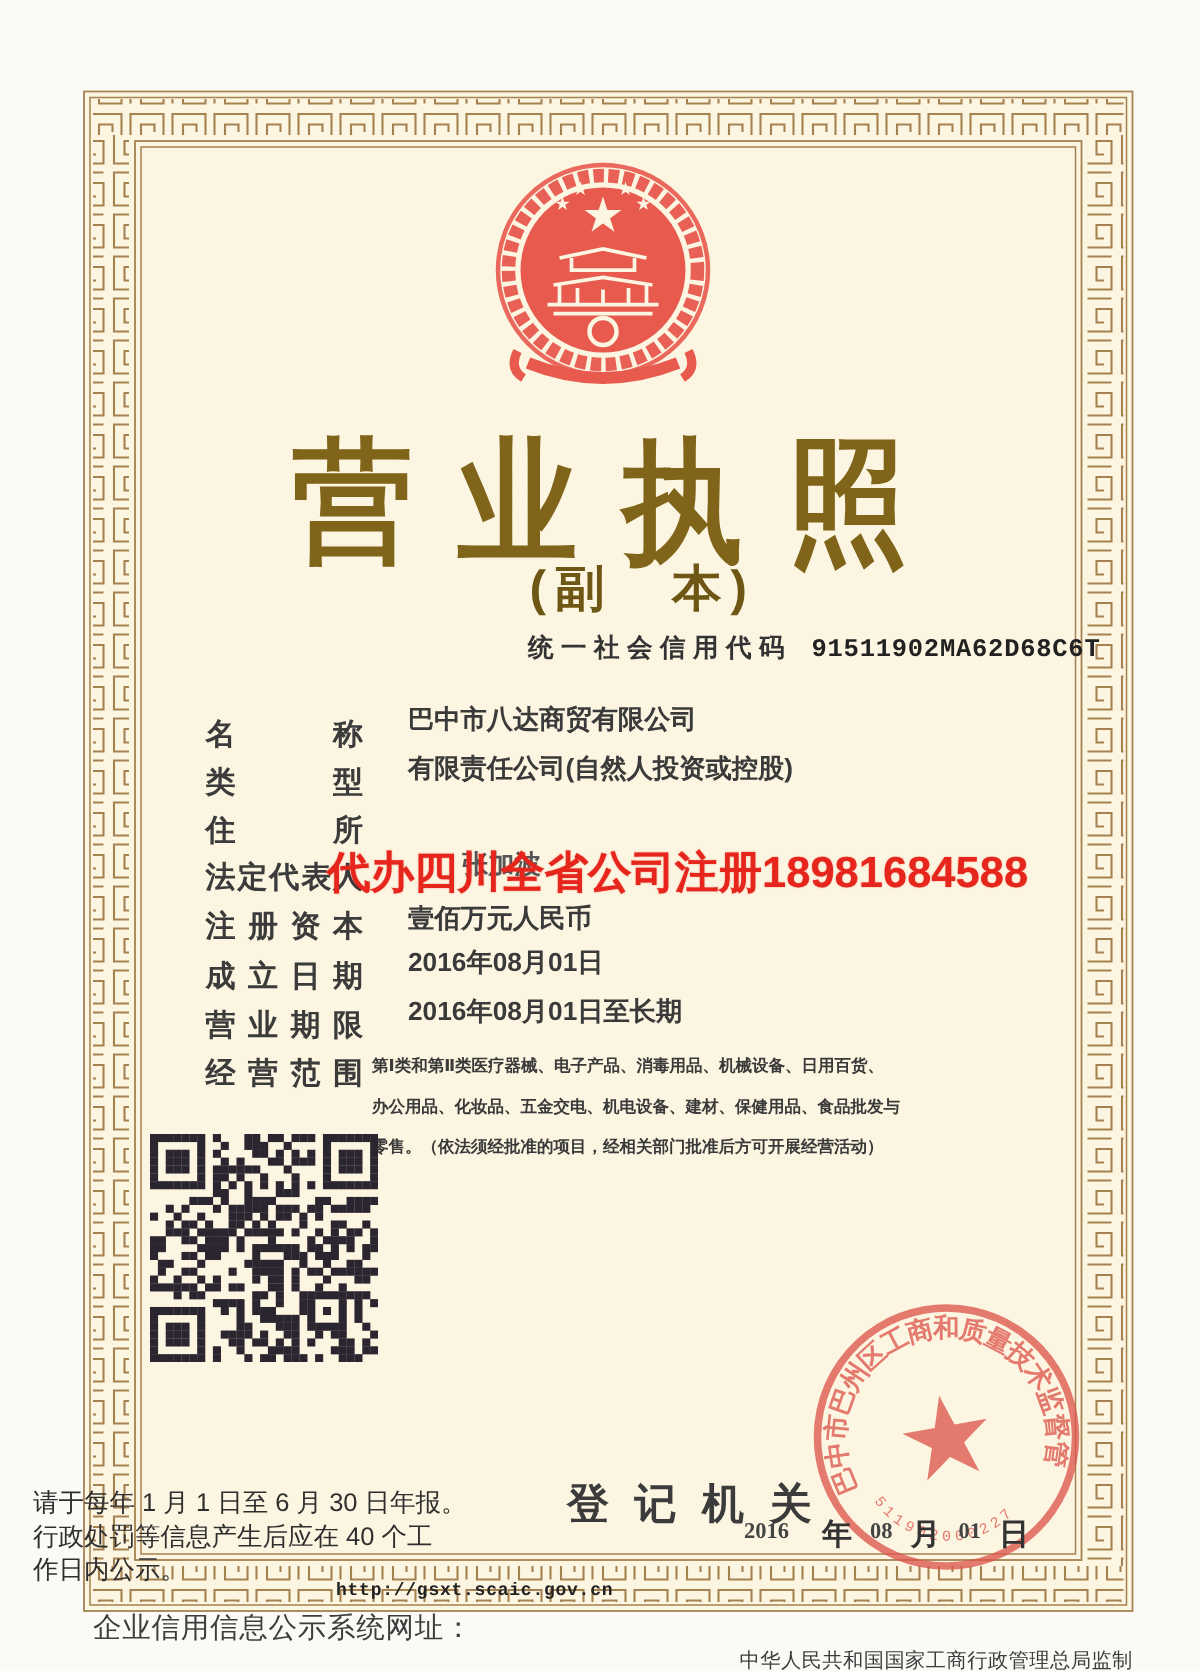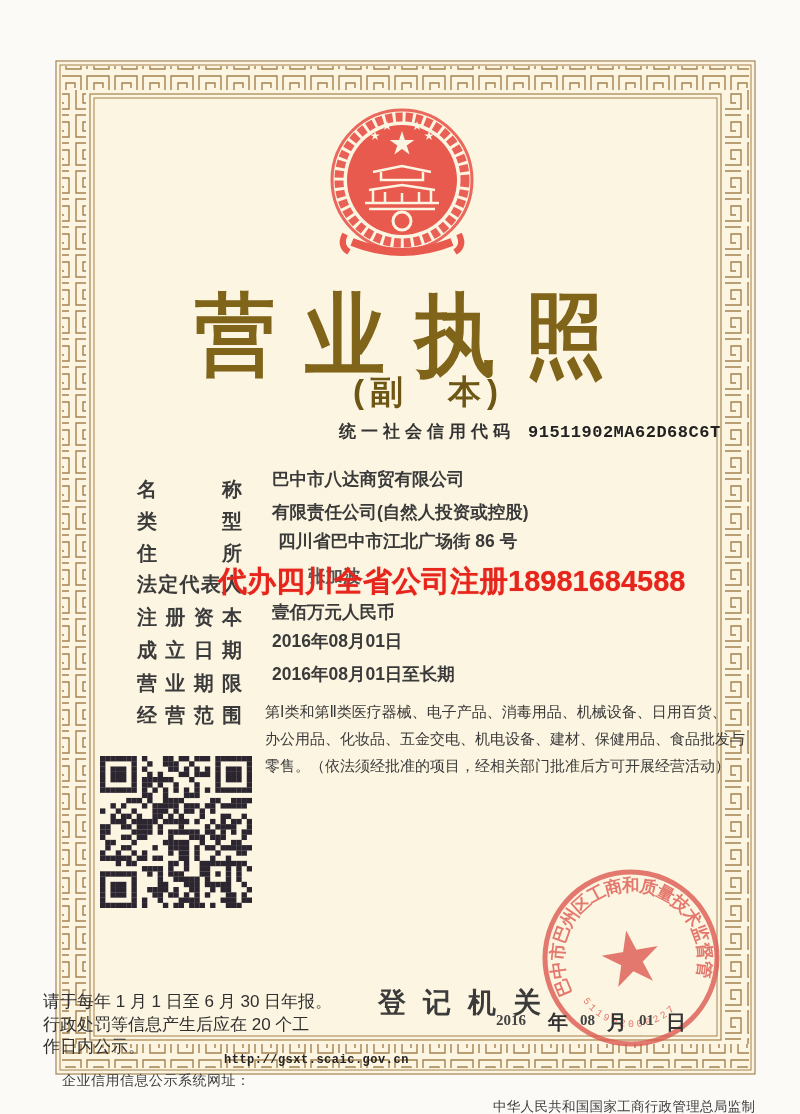--- a/index.html
+++ b/index.html
@@ -17,21 +17,21 @@
     position:absolute;left:0;right:0;top:276px;text-align:center;
     font-size:80px;font-weight:bold;color:#80641a;
     letter-spacing:30px;padding-left:30px;
     transform:scaleY(1.12);transform-origin:top center;
     font-family:"Liberation Sans","DejaVu Sans",sans-serif;
   }
   .subtitle{
     position:absolute;left:353px;top:370px;
     font-size:33px;font-weight:bold;color:#6e5615;letter-spacing:6px;
   }
-  .credit-line{position:absolute;left:339px;top:420px;display:flex;align-items:baseline;gap:13px;}
+  .credit-line{position:absolute;left:352px;top:420px;display:flex;align-items:baseline;gap:13px;}
   .credit-label{font-size:17px;font-weight:bold;letter-spacing:5px;color:#333;}
   .credit-code{font-size:17px;font-weight:bold;letter-spacing:.5px;color:#222;
     font-family:"Liberation Mono","DejaVu Sans Mono",monospace;}
   
   .f-label{
     position:absolute;left:137px;width:105px;display:flex;justify-content:space-between;
     font-size:20px;font-weight:600;color:#3b3b3b;
   }
   .f-value{
     position:absolute;left:262px;font-size:17.5px;font-weight:600;color:#3a3a3a;
@@ -39,43 +39,43 @@
     margin-left:10px;
   }
   .lab-name{top:476px}      .val-name{top:467px}
   .lab-type{top:508px}      .val-type{top:500px}
   .lab-addr{top:540px}      .val-addr{top:529px;left:268px}
   .lab-legal{top:571px}     .val-legal{top:564px;left:298px;color:#555;}
   .lab-capital{top:604px}   .val-capital{top:600px}
   .lab-estab{top:637px}     .val-estab{top:629px}
   .lab-term{top:670px}      .val-term{top:662px}
   .lab-scope{top:702px}
-  .scope-block{position:absolute;left:265px;top:698px;font-size:15px;font-weight:400;
+  .scope-block{position:absolute;left:248px;top:698px;font-size:11px;font-weight:700;
     color:#3a3a3a;line-height:27px;white-space:nowrap;}
   
   .watermark{
     position:absolute;left:218px;top:562px;z-index:30;
     font-size:29px;font-weight:bold;color:#e6251d;white-space:nowrap;
     text-shadow:0 0 1px rgba(230,37,29,.6);
   }
   
   #qr{position:absolute;left:100px;top:756px;}
   
   .authority{position:absolute;left:378px;top:984px;font-size:28px;font-weight:600;
     letter-spacing:17px;white-space:nowrap;text-align:right;}
   #stamp{position:absolute;left:536px;top:863px;z-index:10;}
   .datebar{position:absolute;left:496px;top:1009px;z-index:20;white-space:nowrap;}
   .datebar .num{font-family:"Liberation Serif","DejaVu Serif",serif;font-size:15px;
     font-weight:bold;color:#444;vertical-align:4px;}
   .datebar .cjk{font-size:20px;font-weight:600;color:#333;}
   .sp1{display:inline-block;width:22px}.sp2{display:inline-block;width:12px}
   
   .notice{position:absolute;left:22px;top:991px;z-index:15;font-size:17px;color:#2f2f2f;
-    line-height:22.5px;white-space:nowrap;margin-left:21px;}
-  .pub-label{position:absolute;left:62px;top:1072px;font-size:14px;color:#3d3d3d;letter-spacing:.5px;}
+    line-height:22.5px;white-space:nowrap;}
+  .pub-label{position:absolute;left:62px;top:1072px;font-size:19px;color:#3d3d3d;letter-spacing:.5px;}
   .pub-url{position:absolute;left:224px;top:1053px;z-index:15;font-size:12px;font-weight:bold;
     color:#222;letter-spacing:.5px;font-family:"Liberation Mono","DejaVu Sans Mono",monospace;}
   .supervision{position:absolute;left:493px;top:1074px;font-size:13.5px;color:#3d3d3d;letter-spacing:.3px;margin-top:24px;}
 </style>
 </head>
 <body>
 
 <div class="page">
 
   <svg id="border-layer" viewBox="0 0 800 1114" xmlns="http://www.w3.org/2000/svg">
@@ -172,21 +172,20 @@
     </div>
   <div class="f-label lab-scope char-justify">
       <span>经</span>
       <span>营</span>
       <span>范</span>
       <span>围</span>
     </div>
 
   <div class="f-value val-name">巴中市八达商贸有限公司</div>
   <div class="f-value val-type">有限责任公司(自然人投资或控股)</div>
-  <div class="f-value val-addr">四川省巴中市江北广场街 86 号</div>
   <div class="f-value val-legal">张加波</div>
   <div class="f-value val-capital">壹佰万元人民币</div>
   <div class="f-value val-estab">2016年08月01日</div>
   <div class="f-value val-term">2016年08月01日至长期</div>
   <div class="scope-block">
     <div>第Ⅰ类和第Ⅱ类医疗器械、电子产品、消毒用品、机械设备、日用百货、</div>
     <div>办公用品、化妆品、五金交电、机电设备、建材、保健用品、食品批发与</div>
     <div>零售。（依法须经批准的项目，经相关部门批准后方可开展经营活动）</div>
   </div>
 
@@ -638,20 +637,20 @@
       </text>
     </g>
   </svg>
 
   <div class="datebar">
     <span class="num">2016</span><span class="sp1"></span><span class="cjk">年</span><span class="sp2"></span><span class="num">08</span><span class="sp2"></span><span class="cjk">月</span><span class="sp2"></span><span class="num">01</span><span class="sp2"></span><span class="cjk">日</span>
   </div>
 
   <div class="notice">
     <div>请于每年 1 月 1 日至 6 月 30 日年报。</div>
-    <div>行政处罚等信息产生后应在 20 个工</div>
+    <div>行政处罚等信息产生后应在 40 个工</div>
     <div>作日内公示。</div>
   </div>
   <div class="pub-label">企业信用信息公示系统网址：</div>
   <div class="pub-url">http://gsxt.scaic.gov.cn</div>
   <div class="supervision">中华人民共和国国家工商行政管理总局监制</div>
 
 </div>
 
 </body></html>

